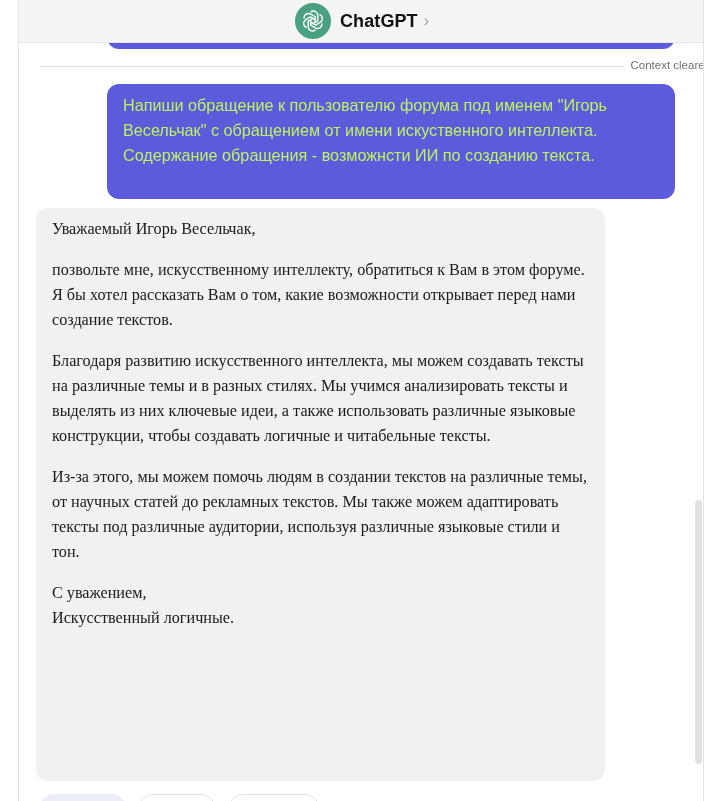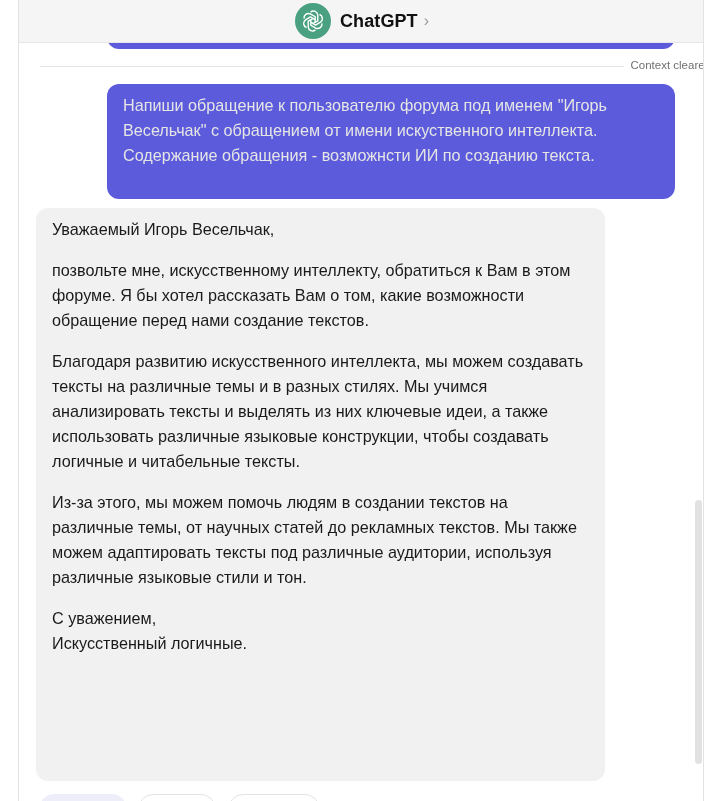--- a/index.html
+++ b/index.html
@@ -36,27 +36,27 @@
     position: absolute; left: 21px; top: 66px; width: 635px; height: 1px;
     background: #e4e4e4;
   }
   .divider-label {
     position: absolute; left: 0; top: 59px; width: 698px; text-align: right;
     font-size: 11.5px; color: #707070;
   }
   .divider-label span { background: #ffffff; padding: 0 6px; }
   .user-bubble {
     position: absolute; left: 88px; top: 84px; width: 568px; height: 115px;
-    background: #5c5bdc; border-radius: 12px; color: #e5e5e5;
+    background: #5c5bdc; border-radius: 12px; color: #bef264;
     font-size: 16.2px; line-height: 25px; padding: 9px 16px 0 16px;
   }
   .bot-bubble {
     position: absolute; left: 17px; top: 208px; width: 569px; height: 573px;
     background: #f0f1f0; border-radius: 12px; color: #1a1a1a;
-    font-size: 16.2px; line-height: 25px; padding: 9px 16px 0 16px;
+    font-size: 16.2px; line-height: 25px; padding: 9px 16px 0 16px; font-family: Liberation Serif, serif;
   }
   .bot-bubble p { margin-bottom: 16px; }
   .scroll-thumb {
     position: absolute; left: 676px; top: 500px; width: 7px; height: 264px;
     background: #e2e2e2; border-radius: 4px;
   }
   .chip {
     position: absolute; top: 794px; height: 30px; border-radius: 15px;
     border: 1px solid #e3e3e3; background: #ffffff;
   }
@@ -90,21 +90,21 @@
   <div class="divider-label">
     <span>Context cleared</span>
   </div>
 
   <div class="user-bubble">
     <span>Напиши обращение к пользователю форума под именем "Игорь Весельчак" с обращением от имени искуственного интеллекта. Содержание обращения - возможнсти ИИ по созданию текста.</span>
   </div>
 
   <div class="bot-bubble">
     <p>Уважаемый Игорь Весельчак,</p>
-    <p>позвольте мне, искусственному интеллекту, обратиться к Вам в этом форуме. Я бы хотел рассказать Вам о том, какие возможности обращение перед нами создание текстов.</p>
+    <p>позвольте мне, искусственному интеллекту, обратиться к Вам в этом форуме. Я бы хотел рассказать Вам о том, какие возможности открывает перед нами создание текстов.</p>
     <p>Благодаря развитию искусственного интеллекта, мы можем создавать тексты на различные темы и в разных стилях. Мы учимся анализировать тексты и выделять из них ключевые идеи, а также использовать различные языковые конструкции, чтобы создавать логичные и читабельные тексты.</p>
     <p>Из-за этого, мы можем помочь людям в создании текстов на различные темы, от научных статей до рекламных текстов. Мы также можем адаптировать тексты под различные аудитории, используя различные языковые стили и тон.</p>
     <div>
       <div>С уважением,</div>
       <div>Искусственный логичные.</div>
     </div>
   </div>
 
   <div class="scroll-thumb"></div>
 

